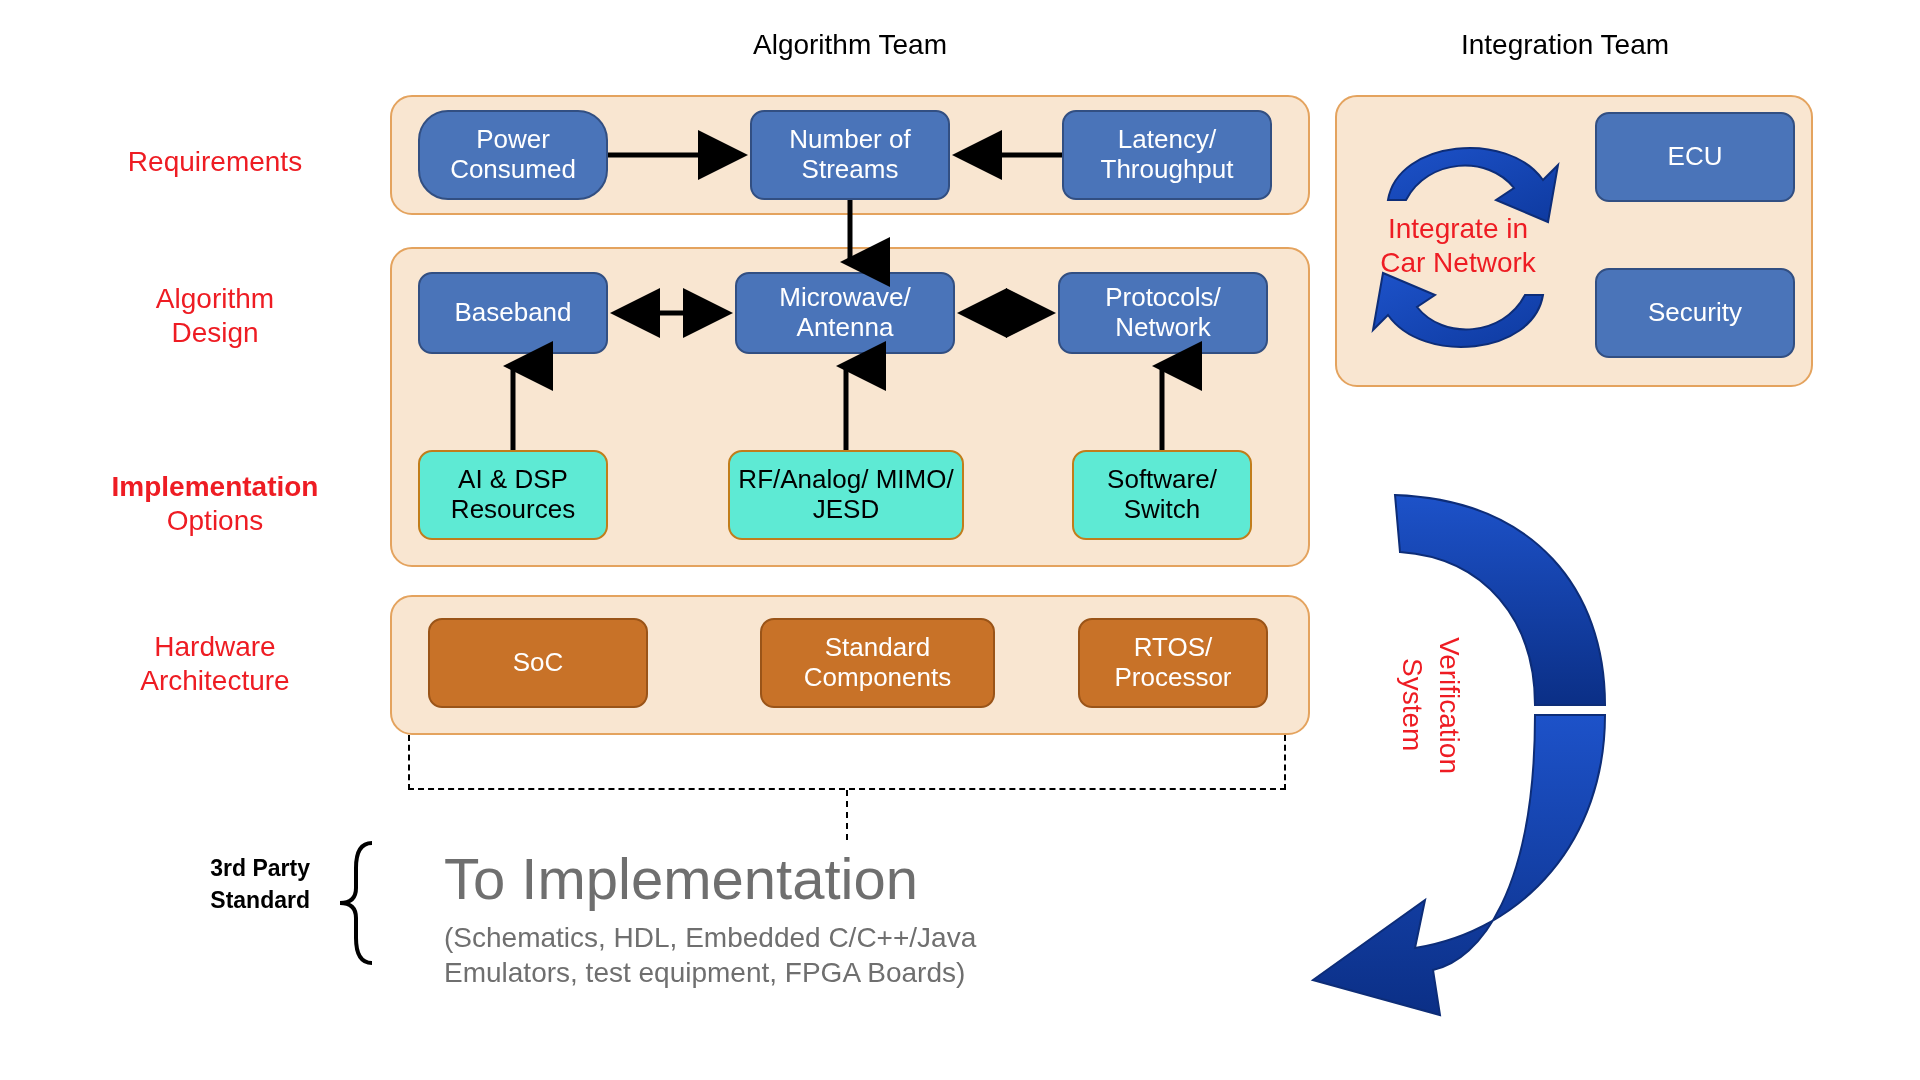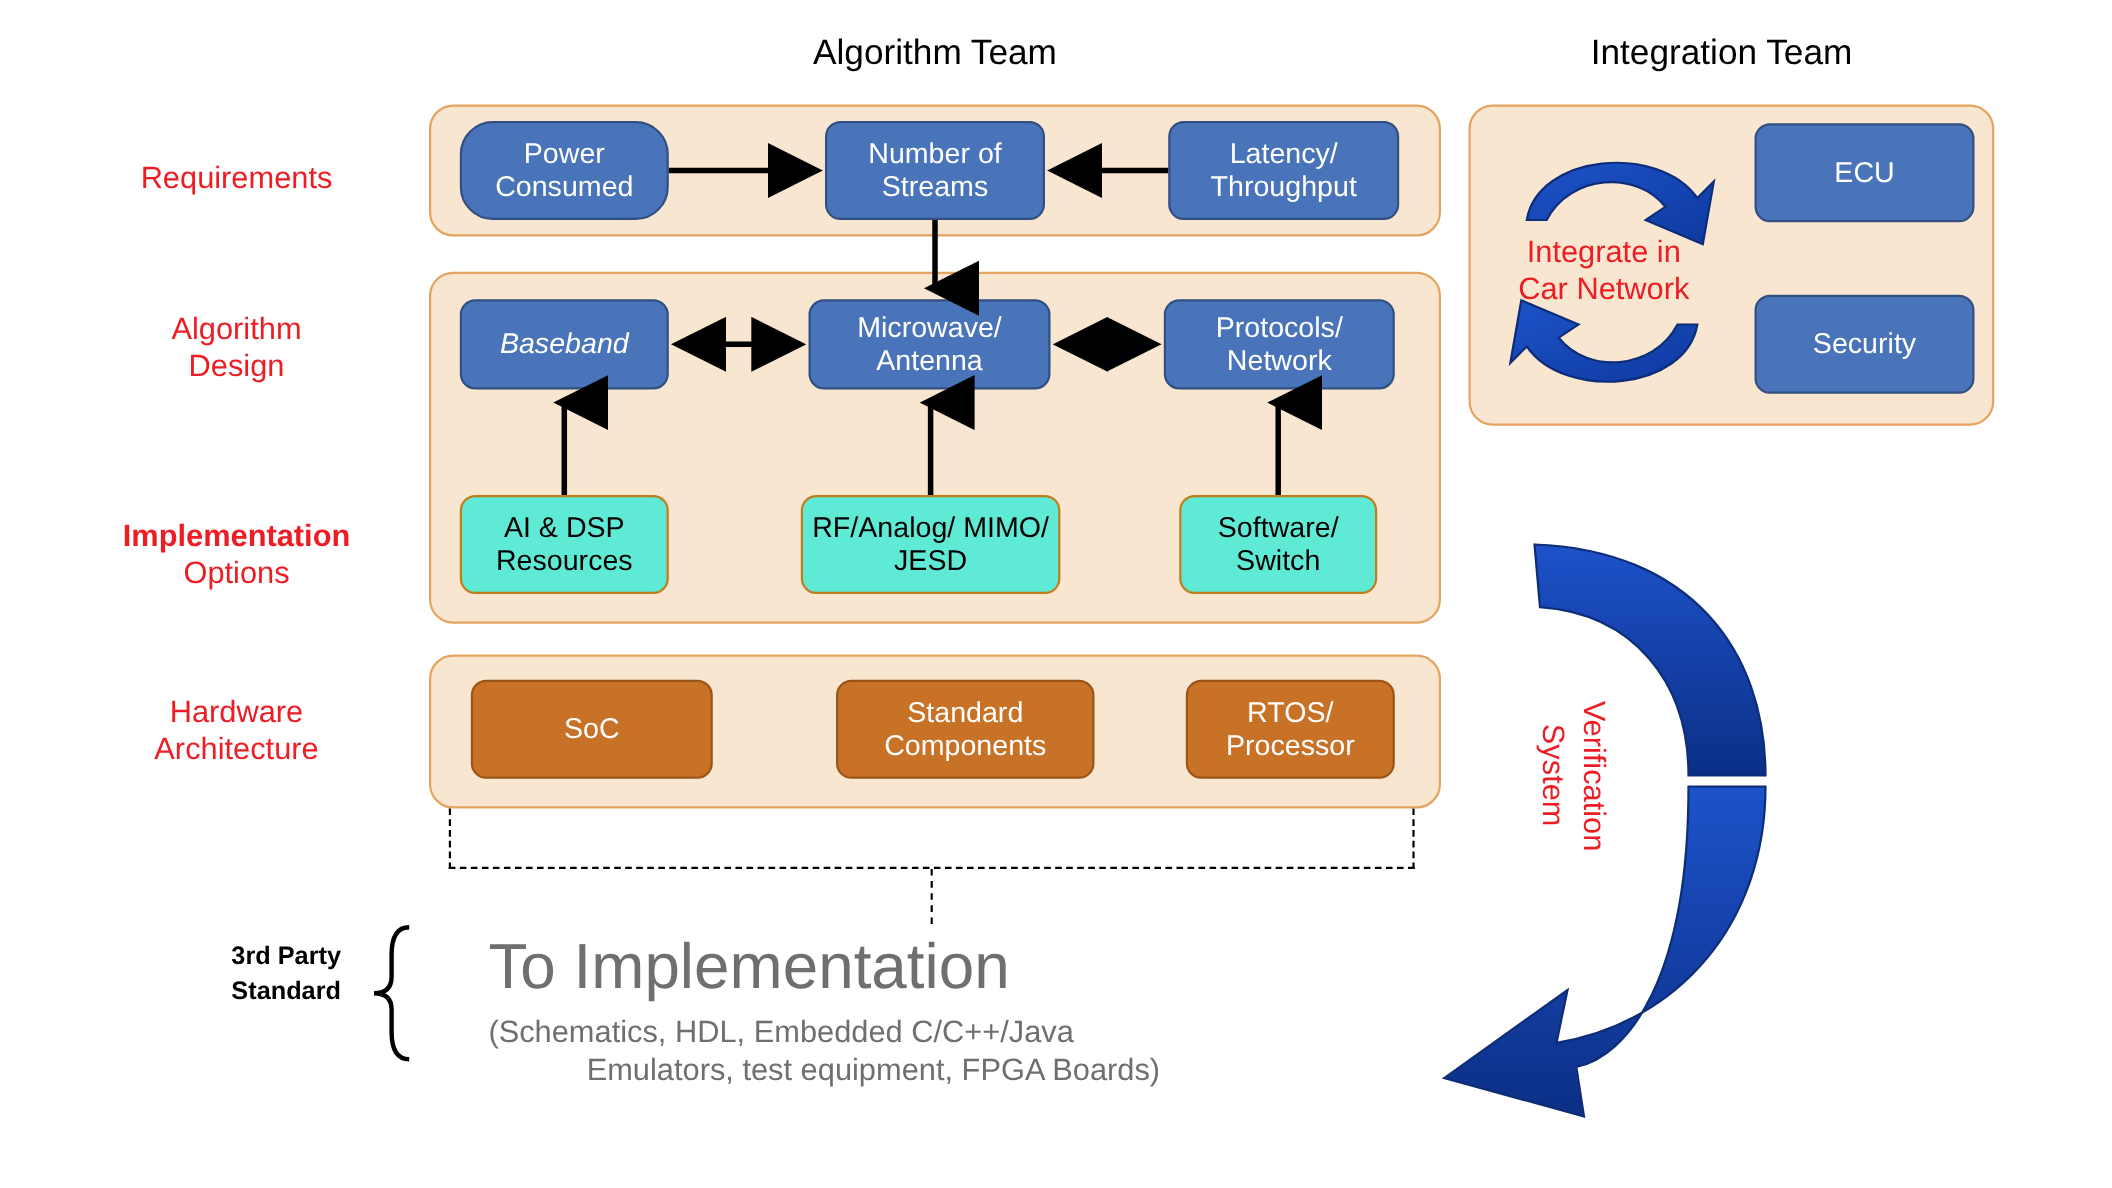--- a/index.html
+++ b/index.html
@@ -16,21 +16,21 @@
     left: 95px;
     width: 240px;
     text-align: center;
     color: #ee1c23;
     font-size: 28px;
     line-height: 1.2;
   }
   .team-header {
     position: absolute;
     color: #000;
-    font-size: 32px;
+    font-size: 28px;
     text-align: center;
     line-height: 1.1;
   }
   .region {
     position: absolute;
     background: #f9e6d1;
     border: 2px solid #e4a35e;
     border-radius: 22px;
   }
   .box {
@@ -117,21 +117,21 @@
 <div class="region" style="left:390px; top:95px; width:920px; height:120px;"></div>
 <div class="region" style="left:390px; top:247px; width:920px; height:320px;"></div>
 <div class="region" style="left:390px; top:595px; width:920px; height:140px;"></div>
 
 <div class="region" style="left:1335px; top:95px; width:478px; height:292px;"></div>
 
 <div class="box blue" style="left:418px; top:110px; width:190px; height:90px;border-radius:30px;">Power Consumed</div>
 <div class="box blue" style="left:750px; top:110px; width:200px; height:90px;">Number of Streams</div>
 <div class="box blue" style="left:1062px; top:110px; width:210px; height:90px;">Latency/ Throughput</div>
 
-<div class="box blue" style="left:418px; top:272px; width:190px; height:82px;font-style:italic;">Baseband</div>
+<div class="box blue" style="left:418px; top:272px; width:190px; height:82px;">Baseband</div>
 <div class="box blue" style="left:735px; top:272px; width:220px; height:82px;">Microwave/ Antenna</div>
 <div class="box blue" style="left:1058px; top:272px; width:210px; height:82px;">Protocols/ Network</div>
 
 <div class="box orange" style="left:418px; top:450px; width:190px; height:90px;">AI &amp; DSP Resources</div>
 <div class="box orange" style="left:728px; top:450px; width:236px; height:90px;">RF/Analog/ MIMO/ JESD</div>
 <div class="box orange" style="left:1072px; top:450px; width:180px; height:90px;">Software/ Switch</div>
 
 <div class="box brown" style="left:428px; top:618px; width:220px; height:90px;">SoC</div>
 <div class="box brown" style="left:760px; top:618px; width:235px; height:90px;">Standard Components</div>
 <div class="box brown" style="left:1078px; top:618px; width:190px; height:90px;">RTOS/ Processor</div>
@@ -218,21 +218,21 @@
 
 <div class="third-party-label" style="left:120px; top:855px; width:190px;">3rd Party</div>
 <div class="third-party-label" style="left:120px; top:887px; width:190px;">Standard</div>
 <svg class="brace" style="left:330px; top:838px;" width="60" height="130">
   <path d="M 42 5 Q 26 5 26 30 L 26 50 Q 26 65 10 65 Q 26 65 26 80 L 26 100 Q 26 125 42 125" fill="none" stroke="#000" stroke-width="4"></path>
 </svg>
 
 <div class="to-impl" style="left:444px; top:845px; width:700px;">
   <div class="title">To Implementation</div>
   <div class="sub">(Schematics, HDL, Embedded C/C++/Java</div>
-  <div class="sub" style="margin-top:0;text-align:center;">Emulators, test equipment, FPGA Boards)</div>
+  <div class="sub" style="margin-top:0;">Emulators, test equipment, FPGA Boards)</div>
 </div>
 
 <svg class="bigblue" style="left:1305px; top:470px;" width="330" height="535">
   <defs>
     <linearGradient id="gblue2" x1="0" y1="0" x2="0" y2="1">
       <stop offset="0%" stop-color="#1d52c9"></stop>
         <stop offset="100%" stop-color="#0b2f86"></stop>
     </linearGradient>
   </defs>
 

